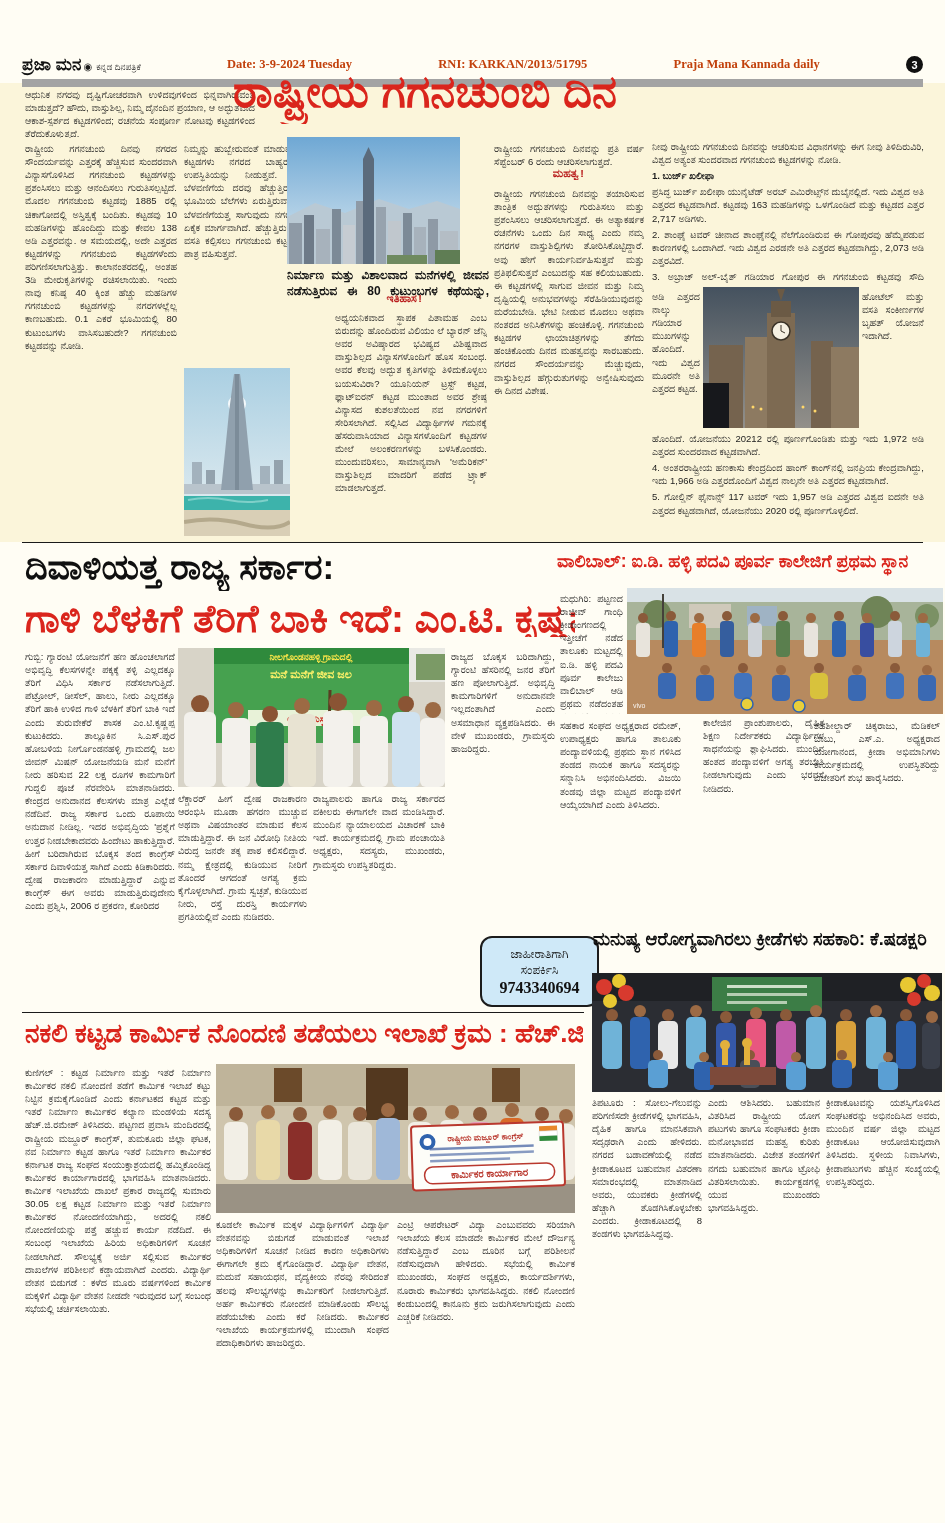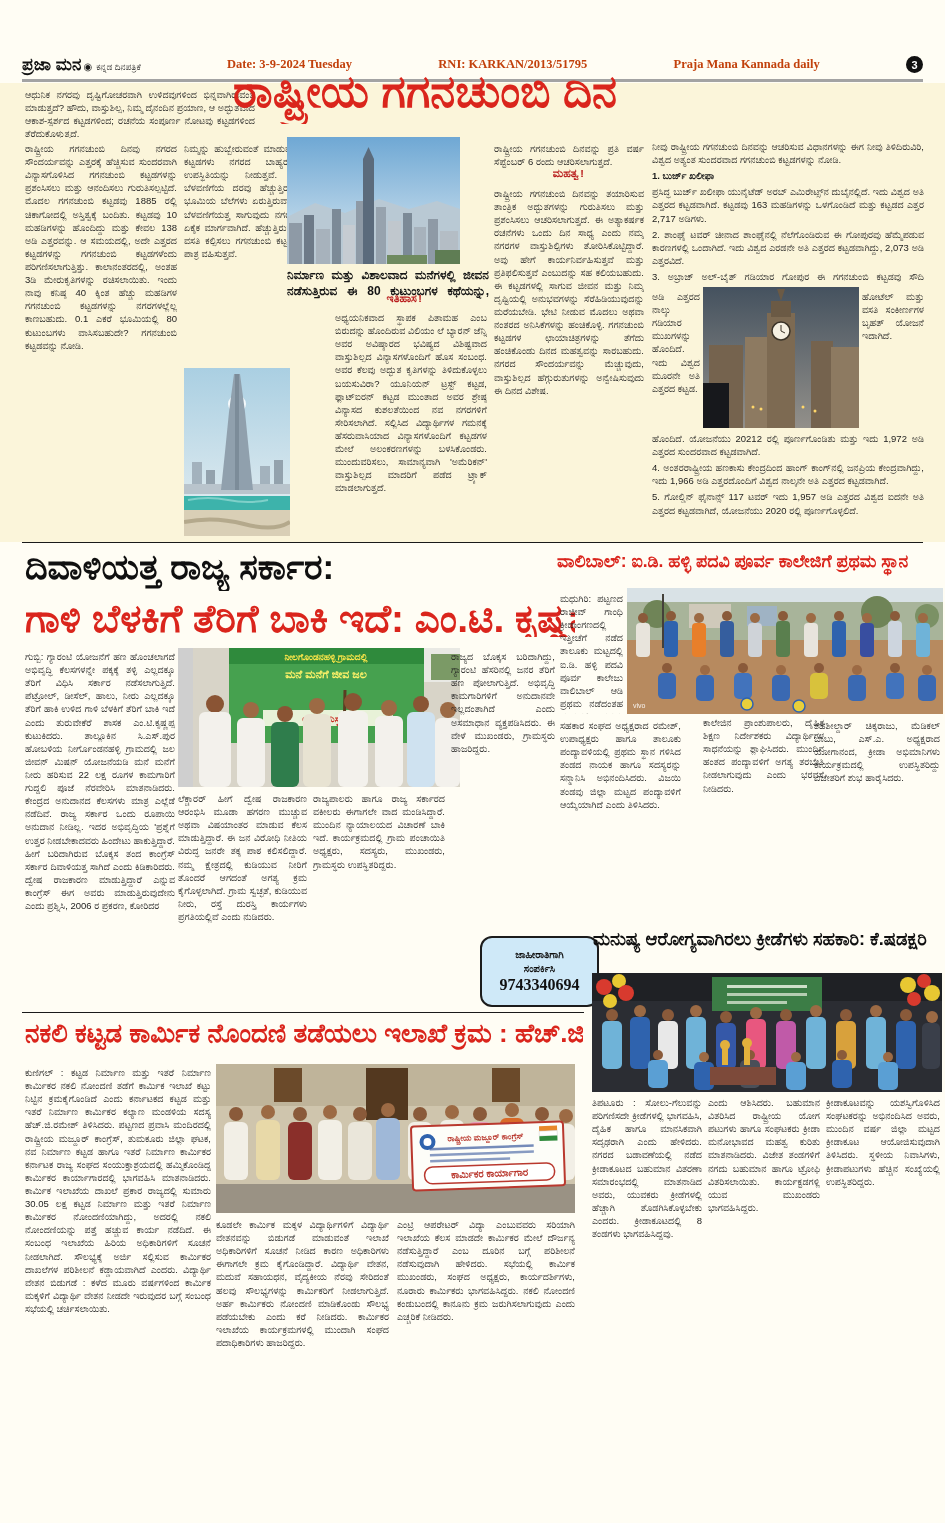--- a/index.html
+++ b/index.html
@@ -22,31 +22,31 @@
   .body-txt{font-size:9.5px;line-height:1.38;text-align:justify;overflow:hidden;color:#1d1d1d;}
   .body-txt p{margin:0 0 3px 0;}
   .subhead{color:#b91c1c;font-weight:bold;font-size:11px;text-align:center;overflow:hidden;font-family:Liberation Mono, monospace;}
   .caption{font-size:12px;font-weight:bold;line-height:1.3;text-align:justify;overflow:hidden;color:#151515;}
   
   .photo{overflow:hidden;background:#cfcfcf;}
   .photo svg{display:block;}
   
   .ad-box{background:#cfe9f8;border:2px solid #1c1c1c;border-radius:12px;
           display:flex;flex-direction:column;align-items:center;justify-content:center;gap:1px;}
-  .ad-line{font-size:10px;font-weight:bold;color:#111;line-height:1.25;}
+  .ad-line{font-size:12px;font-weight:normal;color:#111;line-height:1.25;}
   .ad-phone{font-family:"Liberation Serif",serif;font-size:16px;font-weight:bold;color:#111;}
 </style>
 </head>
 <body>
 
 <div class="page">
 
   <div class="abs cream" style="left:0;top:83px;width:945px;height:459px;"></div>
 
-  <div class="abs masthead" style="left:22px;top:50px;width:901px;height:29px;border-bottom:3px solid #a3a3a3;">
+  <div class="abs masthead" style="left:22px;top:50px;width:901px;height:29px;border-bottom:8px solid #a3a3a3;">
     <span style="display:flex;align-items:baseline;">
       <span class="logo-main">ಪ್ರಜಾ ಮನ</span>
       <span style="font-size:10px;margin-left:2px;">◉</span>
       <span class="logo-sub">ಕನ್ನಡ ದಿನಪತ್ರಿಕೆ</span>
     </span>
     <span class="mast-serif">Date: 3-9-2024 Tuesday</span>
     <span class="mast-serif">RNI: KARKAN/2013/51795</span>
     <span class="mast-serif">Praja Mana Kannada daily</span>
     <span class="page-circle">3</span>
   </div>
@@ -161,21 +161,21 @@
     <p>5. ಗೋಲ್ಡಿನ್ ಫೈನಾನ್ಸ್ 117 ಟವರ್ ಇದು 1,957 ಅಡಿ ಎತ್ತರದ ವಿಶ್ವದ ಐದನೇ ಅತಿ ಎತ್ತರದ ಕಟ್ಟಡವಾಗಿದೆ, ಯೋಜನೆಯು 2020 ರಲ್ಲಿ ಪೂರ್ಣಗೊಳ್ಳಲಿದೆ.</p>
   </div>
 
   <div class="abs rule" style="left:22px;top:542px;width:901px;height:1px;"></div>
 
   <div class="abs h-black" style="left:25px;top:547px;width:545px;height:44px;font-size:35px;">ದಿವಾಳಿಯತ್ತ ರಾಜ್ಯ ಸರ್ಕಾರ:</div>
   <div class="abs h-red" style="left:25px;top:597px;width:550px;height:40px;font-size:39px;">ಗಾಳಿ ಬೆಳಕಿಗೆ ತೆರಿಗೆ ಬಾಕಿ ಇದೆ: ಎಂ.ಟಿ. ಕೃಷ್ಣಪ್ಪ</div>
 
   <div class="abs body-txt" style="left:25px;top:650px;width:150px;height:358px;">ಗುಬ್ಬಿ: ಗ್ಯಾರಂಟಿ ಯೋಜನೆಗೆ ಹಣ ಹೊಂಚಲಾಗದೆ ಅಭಿವೃದ್ಧಿ ಕೆಲಸಗಳನ್ನೇ ಪಕ್ಕಕ್ಕೆ ತಳ್ಳಿ ಎಲ್ಲದಕ್ಕೂ ತೆರಿಗೆ ವಿಧಿಸಿ ಸರ್ಕಾರ ನಡೆಸಲಾಗುತ್ತಿದೆ. ಪೆಟ್ರೋಲ್, ಡೀಸೆಲ್, ಹಾಲು, ನೀರು ಎಲ್ಲದಕ್ಕೂ ತೆರಿಗೆ ಹಾಕಿ ಉಳಿದ ಗಾಳಿ ಬೆಳಕಿಗೆ ತೆರಿಗೆ ಬಾಕಿ ಇದೆ ಎಂದು ತುರುವೇಕೆರೆ ಶಾಸಕ ಎಂ.ಟಿ.ಕೃಷ್ಣಪ್ಪ ಕುಟುಕಿದರು. ತಾಲ್ಲೂಕಿನ ಸಿ.ಎಸ್.ಪುರ ಹೋಬಳಿಯ ನೀರ್ಗೊಂಡನಹಳ್ಳಿ ಗ್ರಾಮದಲ್ಲಿ ಜಲ ಜೀವನ್ ಮಿಷನ್ ಯೋಜನೆಯಡಿ ಮನೆ ಮನೆಗೆ ನೀರು ಹರಿಸುವ 22 ಲಕ್ಷ ರೂಗಳ ಕಾಮಗಾರಿಗೆ ಗುದ್ದಲಿ ಪೂಜೆ ನೆರವೇರಿಸಿ ಮಾತನಾಡಿದರು. ಕೇಂದ್ರದ ಅನುದಾನದ ಕೆಲಸಗಳು ಮಾತ್ರ ಎಲ್ಲೆಡೆ ನಡೆದಿವೆ. ರಾಜ್ಯ ಸರ್ಕಾರ ಒಂದು ರೂಪಾಯಿ ಅನುದಾನ ನೀಡಿಲ್ಲ. ಇದರ ಅಭಿವೃದ್ಧಿಯ 'ಪ್ರಶ್ನೆಗೆ ಉತ್ತರ ನೀಡಬೇಕಾದವರು ಹಿಂದೇಟು ಹಾಕುತ್ತಿದ್ದಾರೆ. ಹೀಗೆ ಬರಿದಾಗಿರುವ ಬೊಕ್ಕಸ ತಂದ ಕಾಂಗ್ರೆಸ್ ಸರ್ಕಾರ ದಿವಾಳಿಯತ್ತ ಸಾಗಿದೆ ಎಂದು ಕಿಡಿಕಾರಿದರು. ದ್ವೇಷ ರಾಜಕಾರಣ ಮಾಡುತ್ತಿದ್ದಾರೆ ಎನ್ನುವ ಕಾಂಗ್ರೆಸ್ ಈಗ ಅವರು ಮಾಡುತ್ತಿರುವುದೇನು ಎಂದು ಪ್ರಶ್ನಿಸಿ, 2006 ರ ಪ್ರಕರಣ, ಕೋರಿದರ</div>
 
-  <div class="abs photo" style="left:178px;top:648px;width:267px;height:139px;padding-left:15px;">
+  <div class="abs photo" style="left:178px;top:648px;width:267px;height:139px;">
     <svg width="267" height="139" viewBox="0 0 267 139">
       <rect width="267" height="139" fill="#d8d4c8"></rect>
       <rect x="225" y="0" width="42" height="34" fill="#e9e9e4"></rect>
       <rect x="238" y="6" width="29" height="26" fill="#7b9a66"></rect>
       <rect x="36" y="0" width="195" height="95" fill="#46a14f"></rect>
       <rect x="36" y="0" width="195" height="16" fill="#2f8a3c"></rect>
       <text x="133" y="12" font-size="9" fill="#ffe84a" text-anchor="middle" font-weight="bold">ನೀಲಗೊಂಡನಹಳ್ಳಿ ಗ್ರಾಮದಲ್ಲಿ</text>
       <text x="133" y="30" font-size="11" fill="#fff269" text-anchor="middle" font-weight="bold">ಮನೆ ಮನೆಗೆ ಜೀವ ಜಲ</text>
       <rect x="70" y="62" width="130" height="16" fill="#e8f2d8"></rect>
       <text x="135" y="74" font-size="9" fill="#c8271e" text-anchor="middle" font-weight="bold">ಆದರದ ಸುಸ್ವಾಗತ</text>

